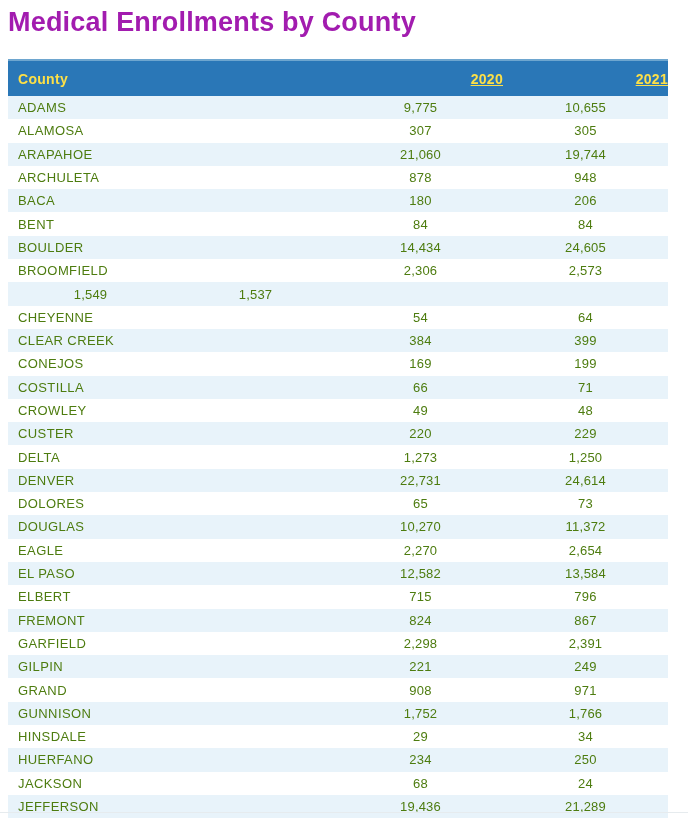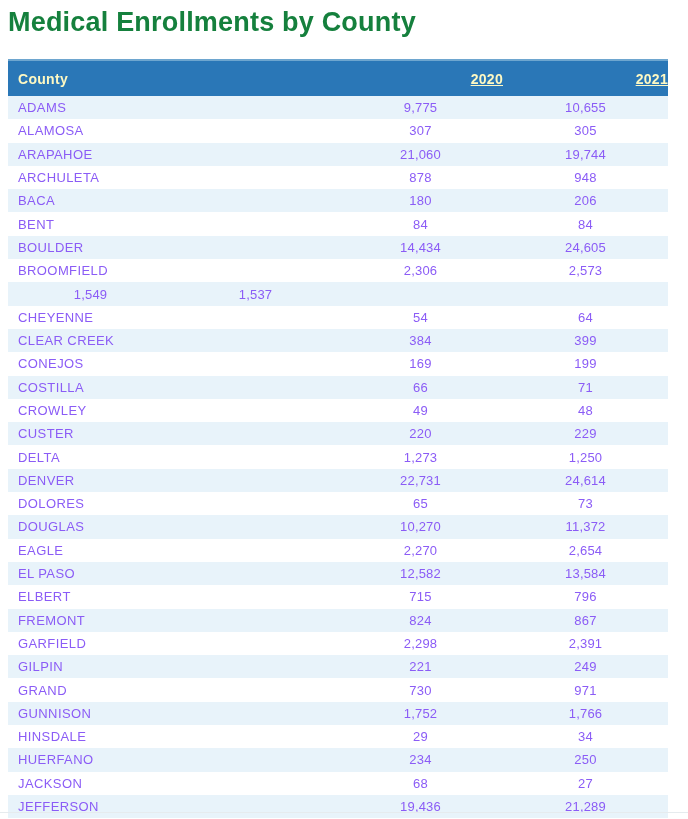--- a/index.html
+++ b/index.html
@@ -4,35 +4,35 @@
 <style>
   html, body { margin: 0; padding: 0; background: #ffffff; }
   body {
     width: 688px; height: 819px;
     font-family: "Liberation Sans", sans-serif;
     -webkit-font-smoothing: antialiased;
   }
   .page { position: relative; width: 688px; height: 819px; overflow: hidden; background: #fff; }
   .title {
     margin: 0; position: absolute; left: 8px; top: 7px;
-    font-size: 27px; font-weight: 700; color: #15803d; letter-spacing: 0.2px;
+    font-size: 27px; font-weight: 700; color: #a21caf; letter-spacing: 0.2px;
   }
   .table { position: absolute; left: 8px; top: 59px; width: 660px; }
   .thead {
     display: flex; align-items: center; height: 37px;
     background: #2a77b7; border-top: 2px solid #6ea6cf;
-    color: #fef9c3; font-weight: 700; font-size: 14px; letter-spacing: 0.3px;
+    color: #fde047; font-weight: 700; font-size: 14px; letter-spacing: 0.3px;
     box-sizing: border-box;
   }
   .th-county { width: 50%; padding-left: 10px; box-sizing: border-box; text-align: left; }
   .th-num { width: 25%; text-align: right; text-decoration: underline; }
   .tbody { width: 100%; }
   .row {
     display: flex; align-items: center; height: 23.3px;
-    font-size: 13px; color: #8b5cf6;
+    font-size: 13px; color: #4d7c0f;
   }
   .row:nth-child(odd) { background: #e8f3fa; }
   .row:nth-child(even) { background: #ffffff; }
   .cell-county {
     width: 50%; padding-left: 10px; box-sizing: border-box;
     letter-spacing: 0.4px; text-transform: uppercase;
   }
   .cell-num { width: 25%; text-align: center; letter-spacing: 0.2px; }
   .bottom-rule {
     position: absolute; left: 0; top: 812px; width: 688px; height: 0;
@@ -171,42 +171,42 @@
           <div class="cell-num">2,298</div>
           <div class="cell-num">2,391</div>
         </div>
         <div class="row">
           <div class="cell-county">GILPIN</div>
           <div class="cell-num">221</div>
           <div class="cell-num">249</div>
         </div>
         <div class="row">
           <div class="cell-county">GRAND</div>
-          <div class="cell-num">730</div>
+          <div class="cell-num">908</div>
           <div class="cell-num">971</div>
         </div>
         <div class="row">
           <div class="cell-county">GUNNISON</div>
           <div class="cell-num">1,752</div>
           <div class="cell-num">1,766</div>
         </div>
         <div class="row">
           <div class="cell-county">HINSDALE</div>
           <div class="cell-num">29</div>
           <div class="cell-num">34</div>
         </div>
         <div class="row">
           <div class="cell-county">HUERFANO</div>
           <div class="cell-num">234</div>
           <div class="cell-num">250</div>
         </div>
         <div class="row">
           <div class="cell-county">JACKSON</div>
           <div class="cell-num">68</div>
-          <div class="cell-num">27</div>
+          <div class="cell-num">24</div>
         </div>
         <div class="row">
           <div class="cell-county">JEFFERSON</div>
           <div class="cell-num">19,436</div>
           <div class="cell-num">21,289</div>
         </div>
         <div class="row"></div>
       </div>
   </div>
 

